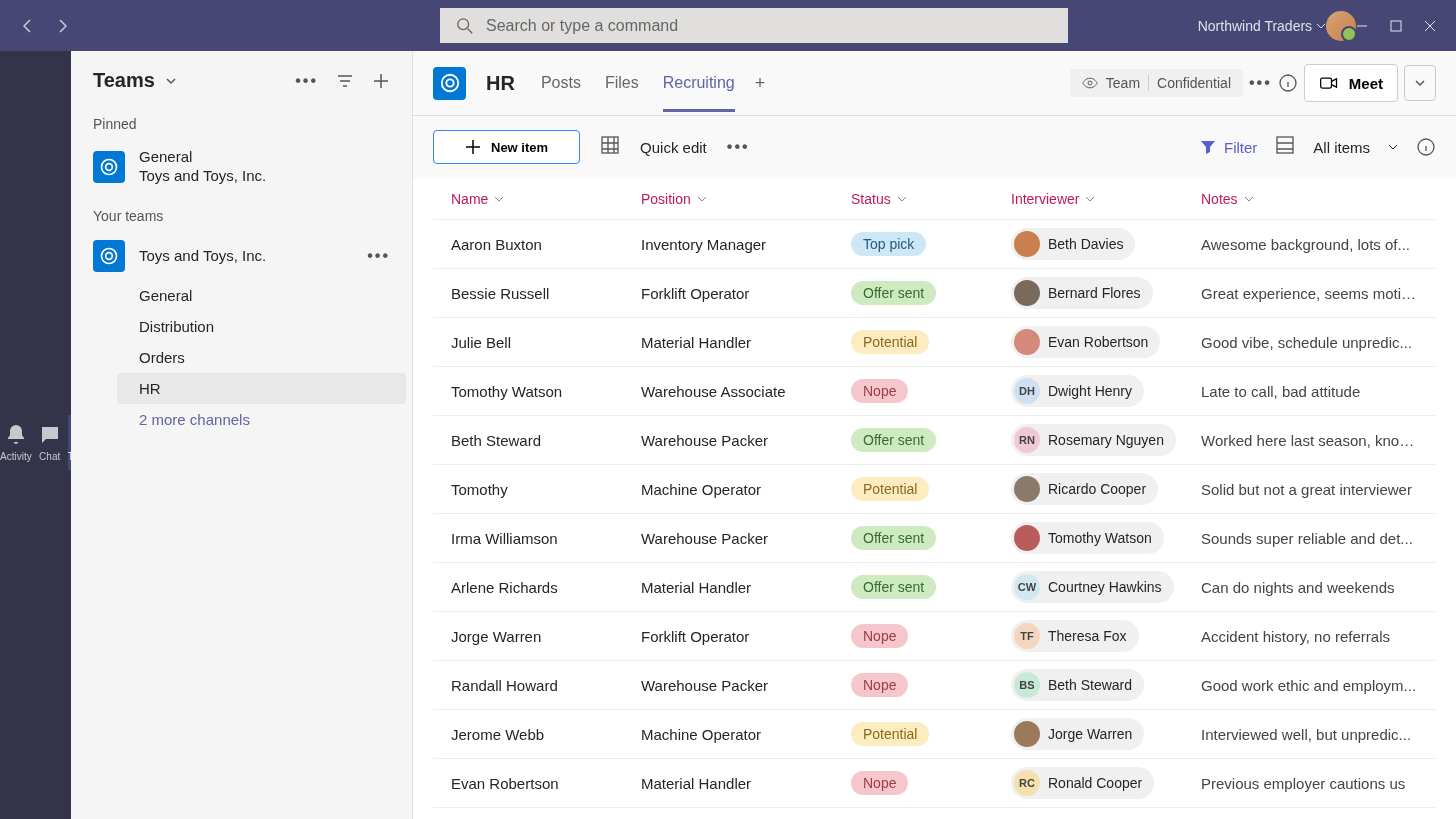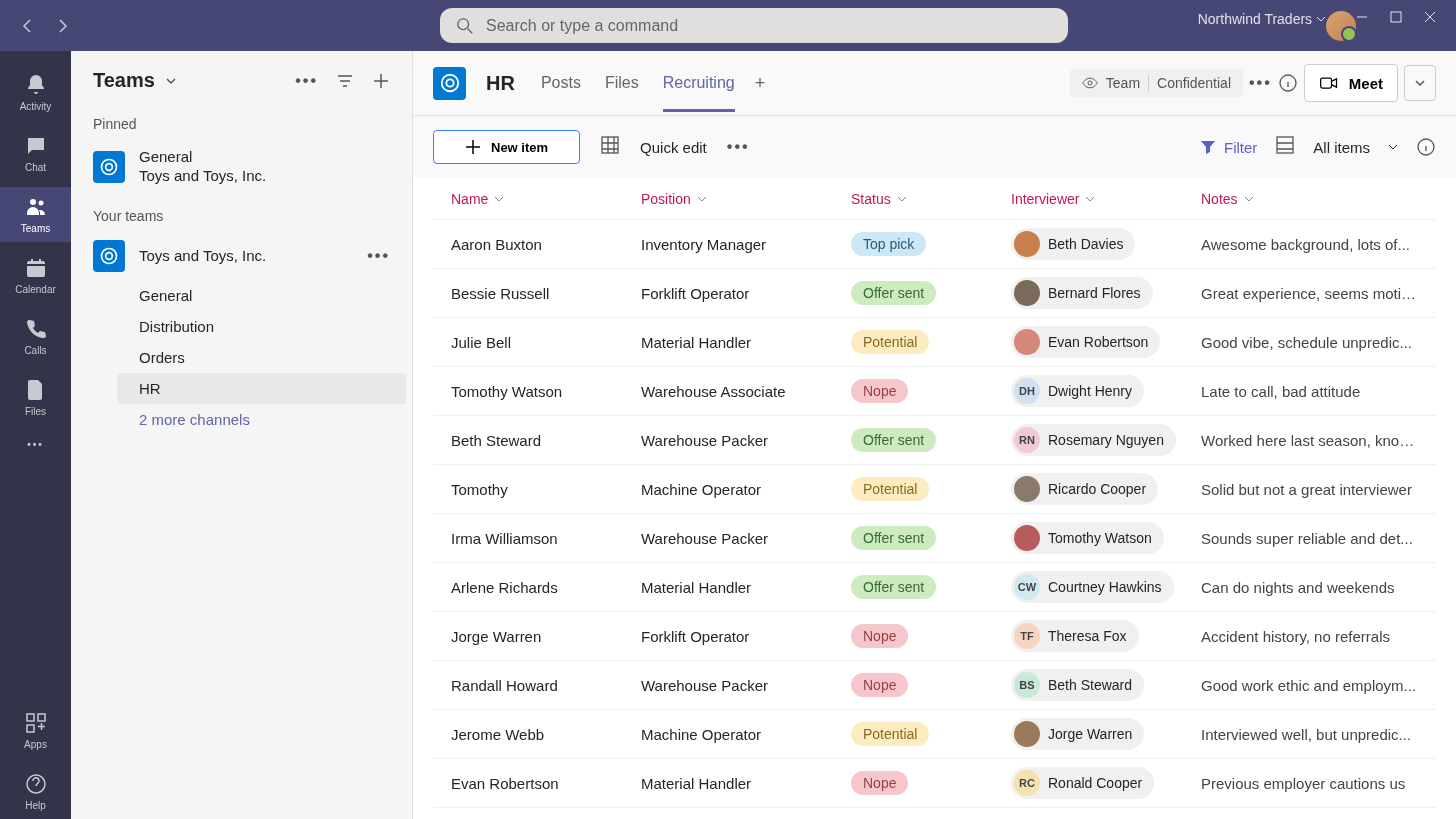--- a/index.html
+++ b/index.html
@@ -1,30 +1,30 @@
 <!DOCTYPE html>
 <html><head>
 <meta charset="utf-8">
 <style>
 *{box-sizing:border-box;margin:0;padding:0;font-family:'Segoe UI',Arial,sans-serif}
 body{width:1456px;height:819px;overflow:hidden;background:#f5f5f5}
 .titlebar{height:51px;background:#464775;display:flex;align-items:center;color:#fff}
 .nav-arrows{display:flex;gap:18px;padding:0 20px}
 .nav-arrows svg{width:16px;height:16px;opacity:.7;cursor:pointer}
-.search-box{width:628px;height:35px;background:#e1dfdd;border-radius:12px;display:flex;align-items:center;padding:0 16px;margin-left:350px;color:#555}
+.search-box{width:628px;height:35px;background:#e1dfdd;border-radius:0;display:flex;align-items:center;padding:0 16px;margin-left:350px;color:#555}
 .search-box svg{width:18px;height:18px;margin-right:12px}
 .search-box span{font-size:16px;color:#666}
-.titlebar-right{margin-left:auto;display:flex;padding-right:20px}
+.titlebar-right{margin-left:auto;display:flex;align-items:center;padding-right:20px}
 .org-name{font-size:14px;color:#e0e0e8}
 .avatar-img{width:30px;height:30px;border-radius:50%;background:linear-gradient(135deg,#d4a574,#c97f4e);position:relative}
 .avatar-img::after{content:'';position:absolute;bottom:-1px;right:-1px;width:12px;height:12px;background:#92c353;border:2px solid #464775;border-radius:50%}
 .win-controls{display:flex;gap:22px}
 .win-controls svg{width:12px;height:12px;opacity:.85}
 .app-body{display:flex;height:768px}
-.rail{width:71px;background:#33344a;display:flex;flex-direction:column;align-items:center;padding-top:14px;gap:6px}
+.rail{width:71px;background:#33344a;display:flex;flex-direction:row;align-items:center;padding-top:14px;gap:6px}
 .rail-item{width:100%;display:flex;flex-direction:column;align-items:center;padding:8px 0;cursor:pointer;color:#c8c8d0;font-size:10px;gap:4px}
 .rail-item.active{background:#464775;color:#fff}
 .rail-item svg{width:24px;height:24px}
 .rail-spacer{flex:1}
 .sidebar{width:342px;background:#f5f5f5;border-right:1px solid #e1dfdd;display:flex;flex-direction:column}
 .sidebar-head{display:flex;align-items:center;padding:18px 22px 10px;gap:10px}
 .sidebar-head h1{font-size:20px;font-weight:700;color:#252525}
 .sidebar-head svg{width:12px;height:12px}
 .sidebar-actions{margin-left:auto;display:flex;gap:18px;color:#555}
 .sidebar-actions svg{width:18px;height:18px}

